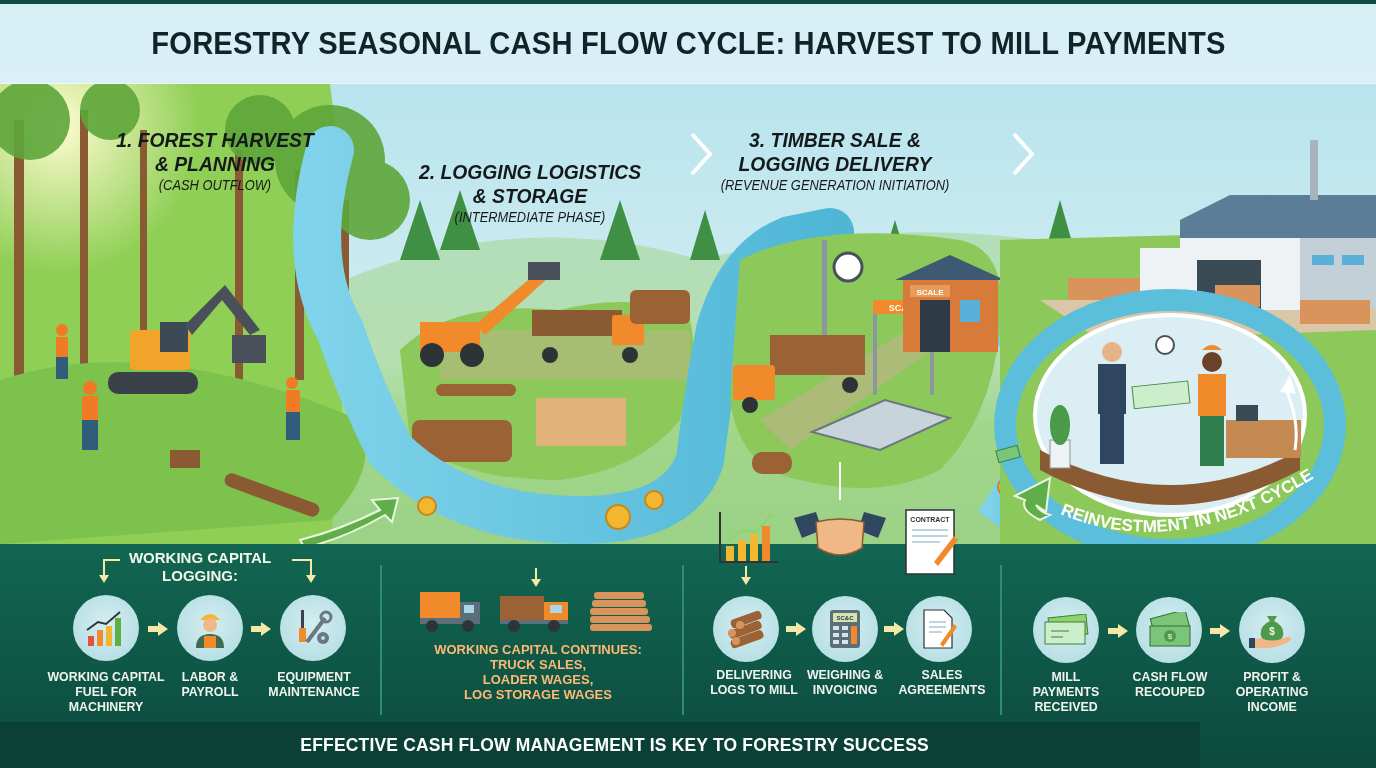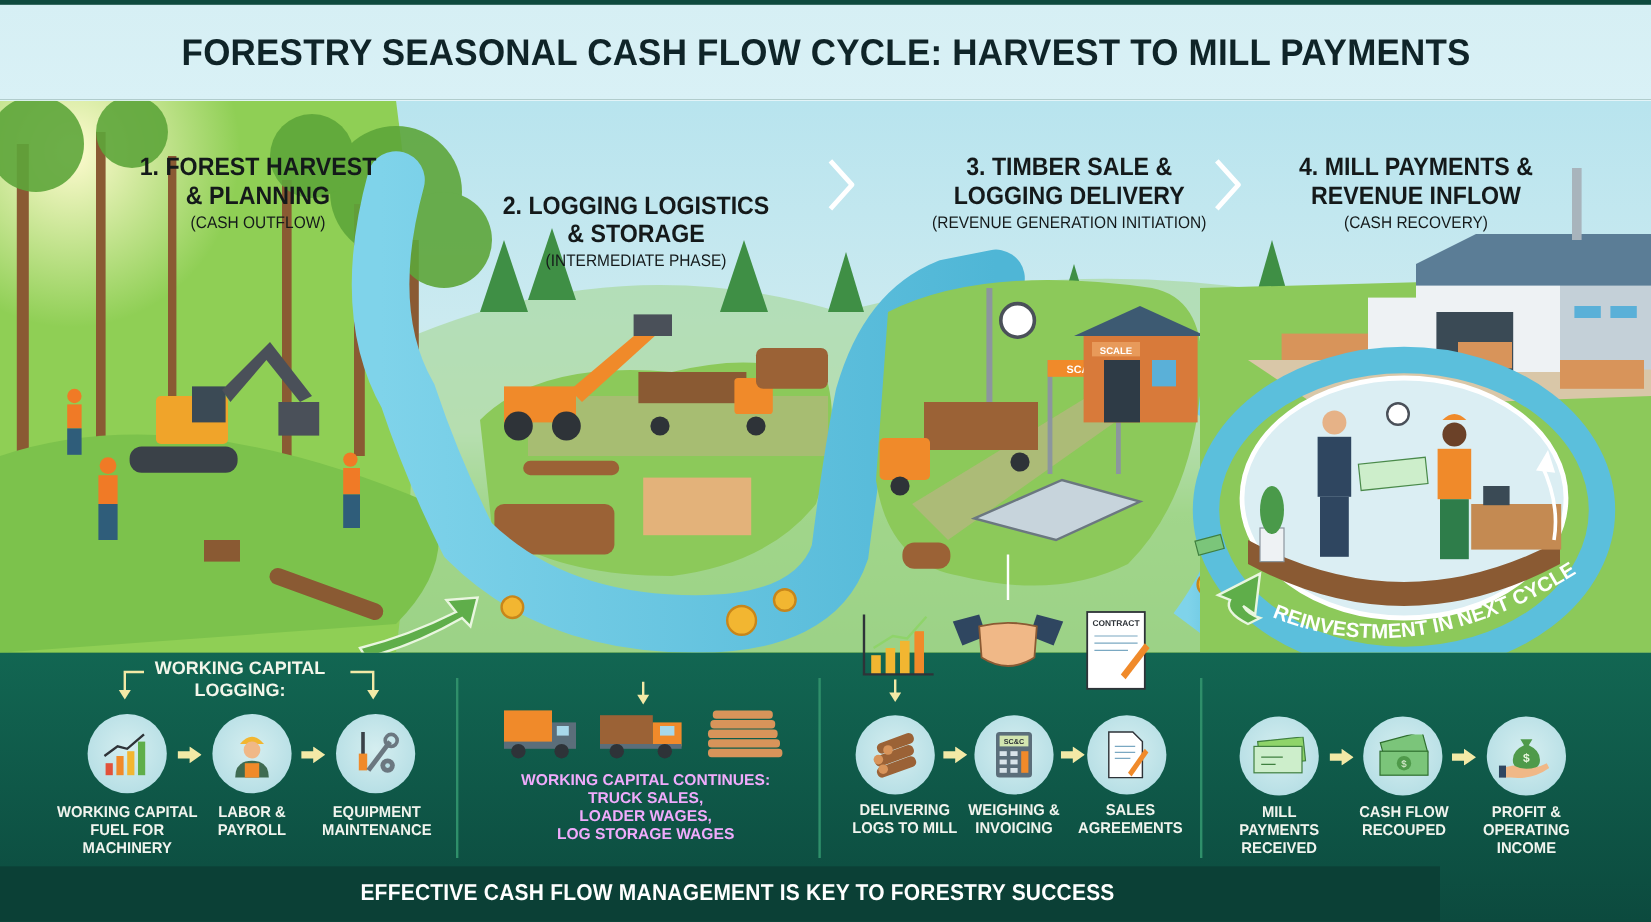--- a/index.html
+++ b/index.html
@@ -15,21 +15,21 @@
   .title-bar h1 {
     font-family: "Liberation Sans", sans-serif; font-weight: 700; font-size: 31px;
     color: #0f2428; letter-spacing: 0.2px; transform: scaleX(0.94);
   }
 
   .scene { position: absolute; left: 0; top: 84px; width: 1376px; height: 460px; overflow: hidden;
     background: linear-gradient(180deg, #b8e4ee 0%, #cbeaf0 40%, #d3ecd6 60%, #8ccf5a 75%, #7cc24c 100%);
   }
   .scene svg { position: absolute; left: 0; top: 0; }
 
-  .stage-head { position: absolute; text-align: center; color: #14191a; }
+  .stage-head { position: absolute; text-align: center; color: #14191a; font-style: italic; }
   .stage-head .t { font-weight: 700; font-size: 21px; line-height: 24px; transform: scaleX(0.92); }
   .stage-head .s { font-size: 14px; line-height: 18px; transform: scaleX(0.92); font-weight: 400; }
 
   .chev { position: absolute; width: 22px; height: 44px; }
 
   .bottom { position: absolute; left: 0; top: 544px; width: 1376px; height: 224px;
     background: linear-gradient(180deg, #126652 0%, #0f5848 50%, #0c4a3e 100%);
   }
   .footer { position: absolute; left: 0; top: 722px; width: 1200px; height: 46px;
     background: #0b4036; display: flex; align-items: center; justify-content: center; padding-left: 30px; }
@@ -38,21 +38,21 @@
   .divider { position: absolute; width: 2px; background: #2f8f6a; top: 565px; height: 150px; }
 
   .wc-head { position: absolute; color: #f3f6ea; font-weight: 700; font-size: 15px; text-align: center; line-height: 18px; }
 
   .circle { position: absolute; width: 66px; height: 66px; border-radius: 50%;
     background: radial-gradient(circle at 50% 45%, #d5eef0 0%, #b9e0e6 70%, #a4d3da 100%);
     display: flex; align-items: center; justify-content: center; }
   .arrow-r { position: absolute; width: 20px; height: 14px; }
   .label { position: absolute; color: #f1f4ee; font-weight: 700; font-size: 13px; text-align: center; line-height: 15px; transform: scaleX(0.95); }
 
-  .cont-text { position: absolute; color: #f0abfc; font-weight: 700; font-size: 13px; text-align: center; line-height: 15px; }
+  .cont-text { position: absolute; color: #fdba74; font-weight: 700; font-size: 13px; text-align: center; line-height: 15px; }
   .reinvest { position: absolute; }
 </style>
 </head>
 <body>
 
 <div class="title-bar">
   <h1>FORESTRY SEASONAL CASH FLOW CYCLE: HARVEST TO MILL PAYMENTS</h1>
 </div>
 
 <div class="scene">
@@ -236,29 +236,24 @@
   <div class="stage-head" style="left:100px; top:44px; width:230px;">
     <div class="t">1. FOREST HARVEST</div>
     <div class="t">&amp; PLANNING</div>
     <div class="s">(CASH OUTFLOW)</div>
   </div>
   <div class="stage-head" style="left:400px; top:44px; width:260px;margin-top:32px;">
     <div class="t">2. LOGGING LOGISTICS</div>
     <div class="t">&amp; STORAGE</div>
     <div class="s">(INTERMEDIATE PHASE)</div>
   </div>
-  <div class="stage-head" style="left:736px; top:44px; width:310px;text-align:center;">
+  <div class="stage-head" style="left:680px; top:44px; width:310px;text-align:center;">
     <div class="t">3. TIMBER SALE &amp;</div>
     <div class="t">LOGGING DELIVERY</div>
     <div class="s">(REVENUE GENERATION INITIATION)</div>
-  </div>
-  <div class="stage-head" style="left:1040px; top:44px; width:280px;">
-    <div class="t">4. MILL PAYMENTS &amp;</div>
-    <div class="t">REVENUE INFLOW</div>
-    <div class="s">(CASH RECOVERY)</div>
   </div>
 
   <svg class="chev" style="left:690px; top:48px;" viewBox="0 0 22 44">
       <path d="M2 2 L20 22 L2 42" fill="none" stroke="#ffffff" stroke-width="4"></path>
     </svg>
   <svg class="chev" style="left:1012px; top:48px;" viewBox="0 0 22 44">
       <path d="M2 2 L20 22 L2 42" fill="none" stroke="#ffffff" stroke-width="4"></path>
     </svg>
 
   <svg class="reinvest" style="left:1040px; top:370px;" width="300" height="110" viewBox="0 0 300 110">

